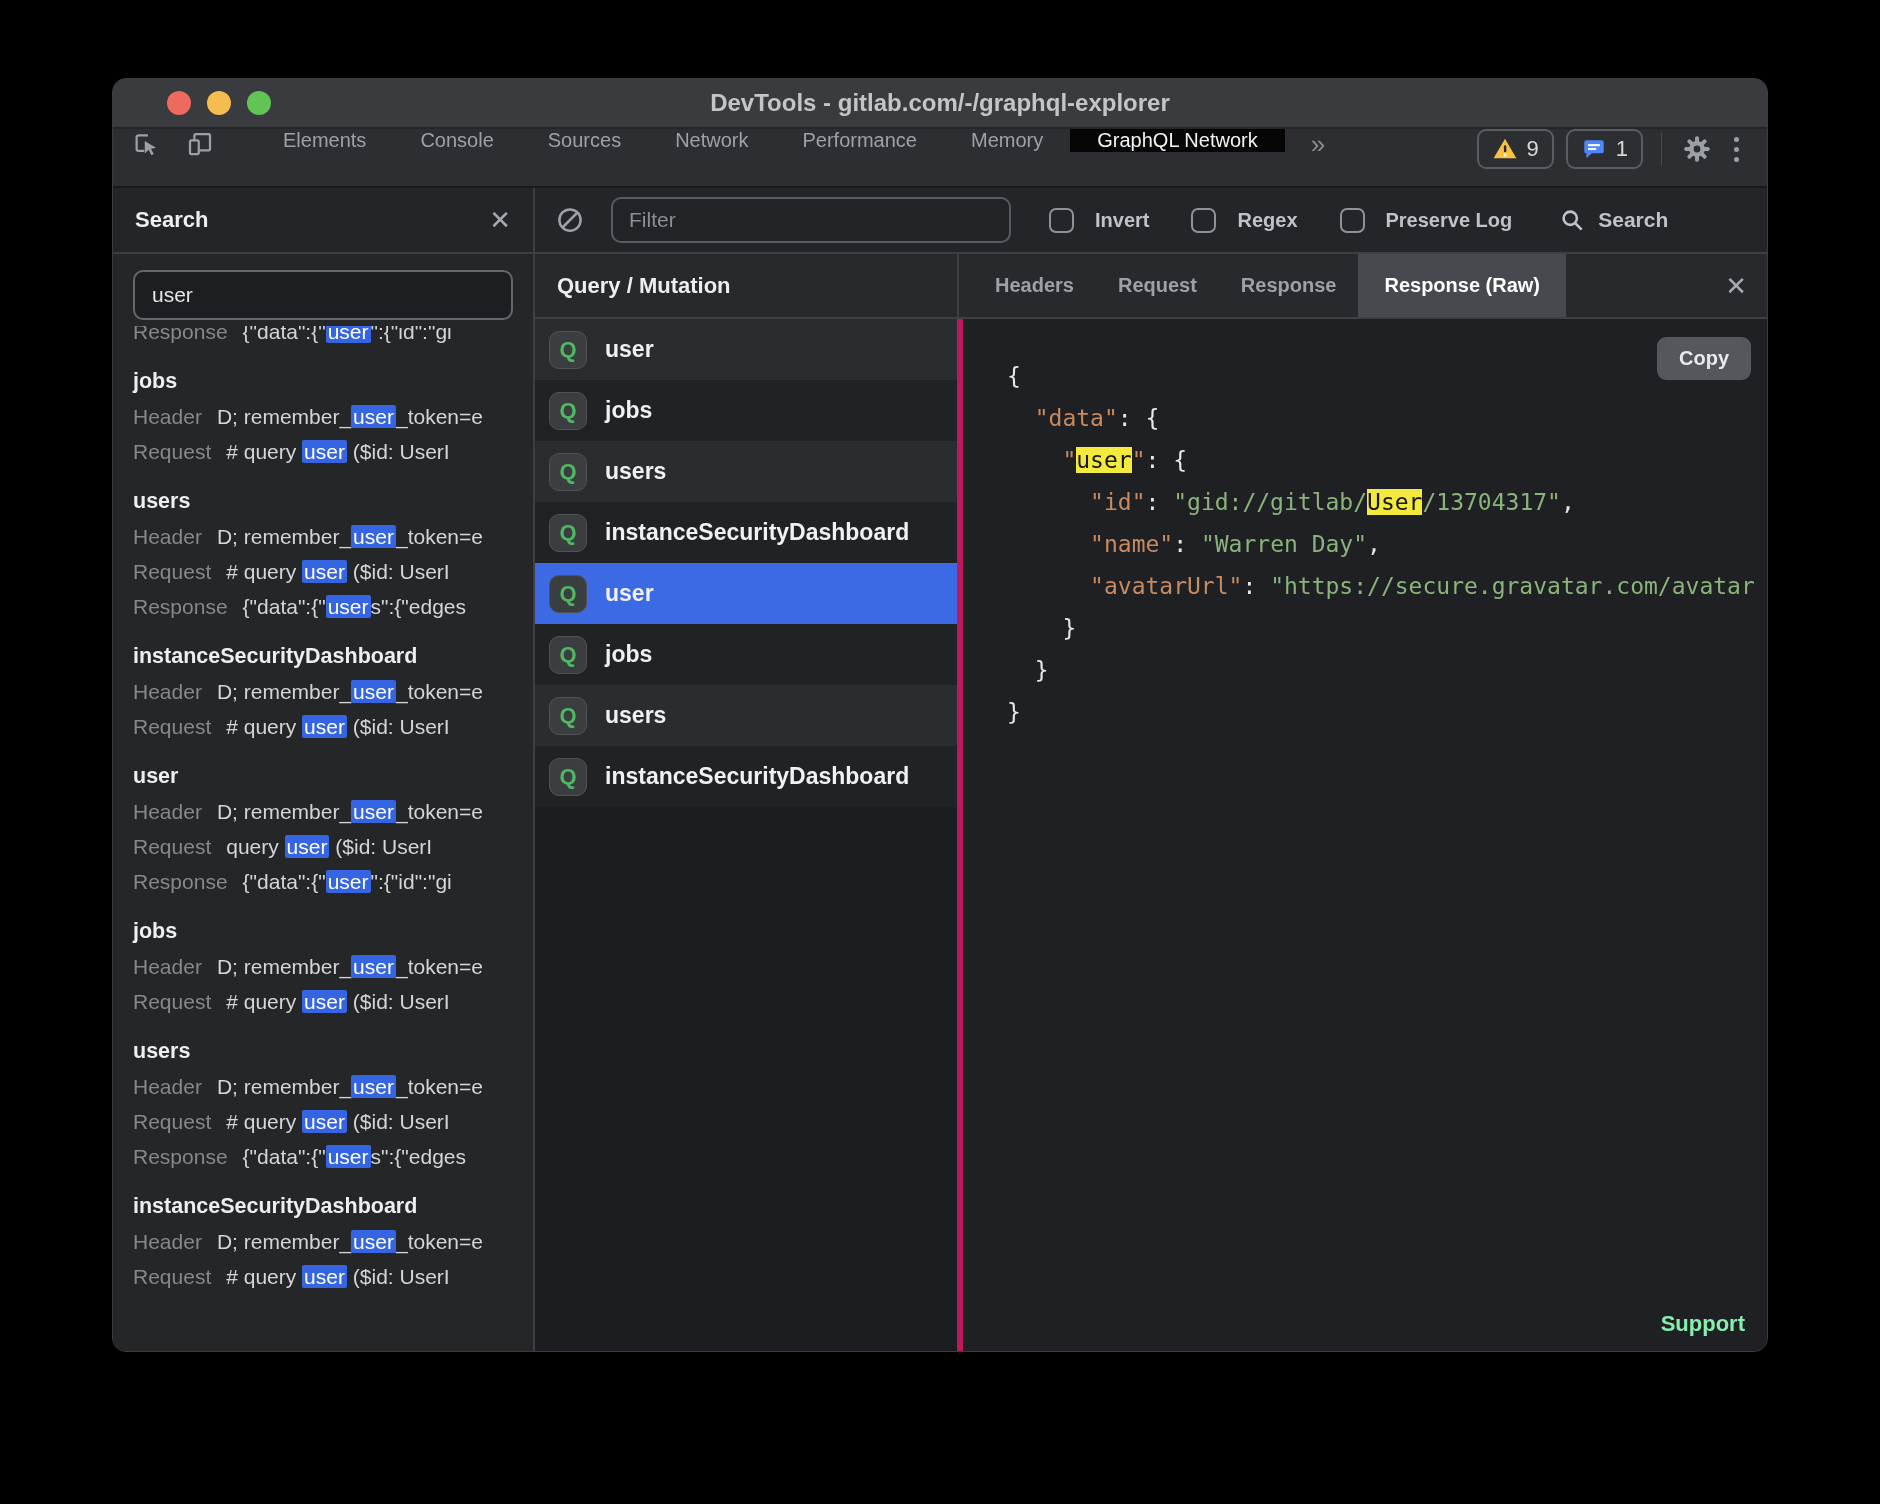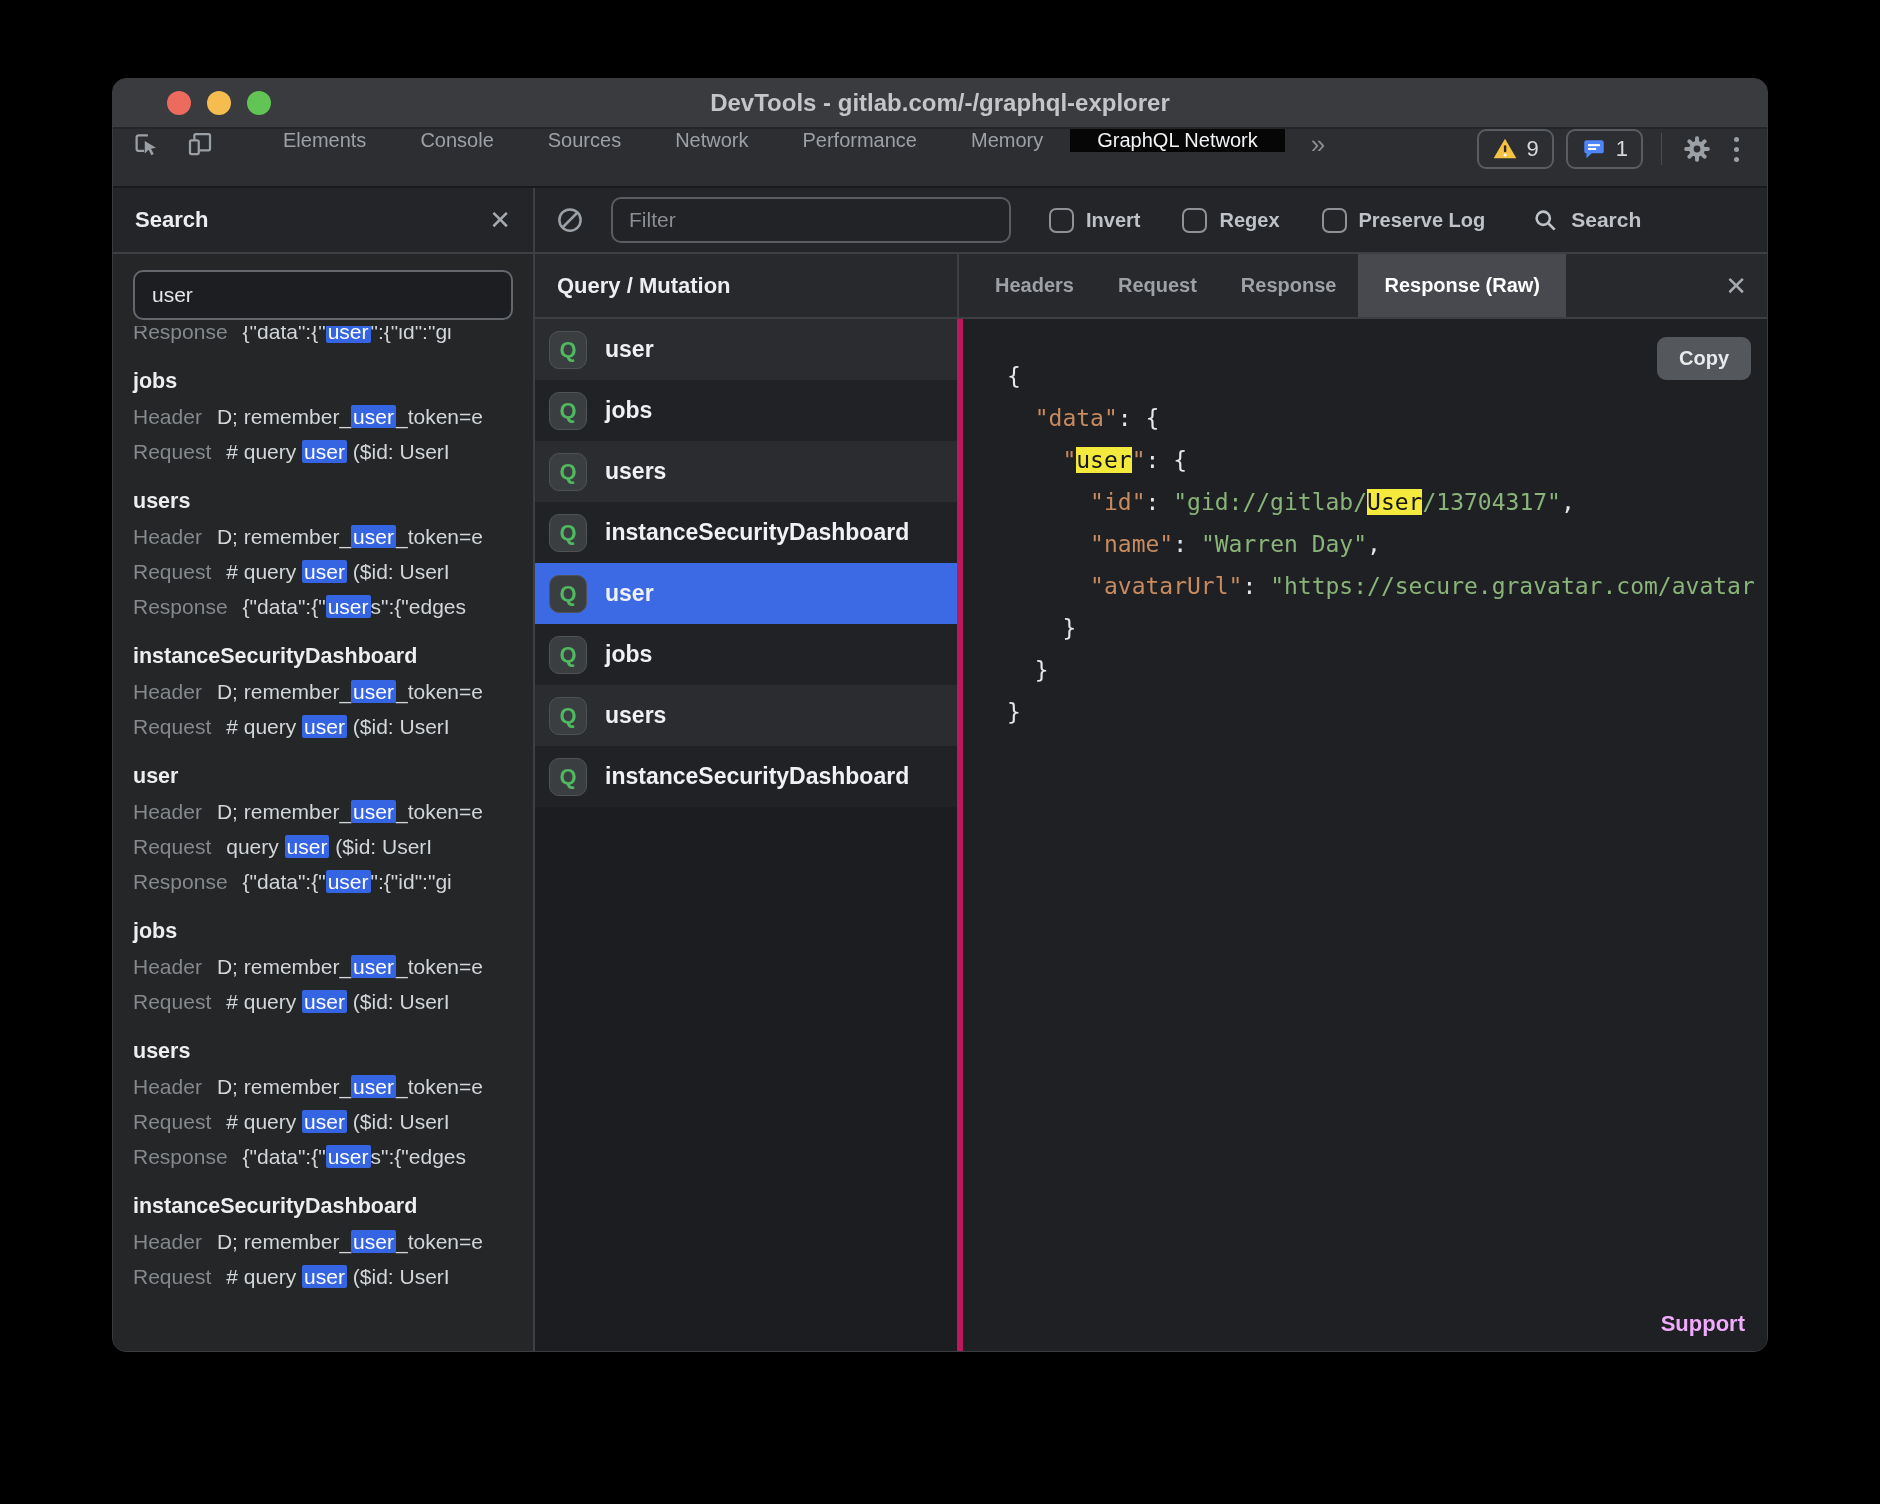--- a/index.html
+++ b/index.html
@@ -38,21 +38,21 @@
     border-bottom:2px solid #3d3f42; display:flex; align-items:center; padding:0 22px; }
   .search-head .ph-title { font-size:22px; font-weight:700; color:#eceef0; }
   .xicon { margin-left:auto; font-size:26px; color:#a6a9ad; line-height:1; }
 
   .filter-row { position:absolute; left:420px; top:109px; right:0; height:66px;
     border-left:2px solid #3d3f42; border-bottom:2px solid #3d3f42; display:flex; align-items:center; }
   .filter-input { width:400px; height:46px; margin-left:14px; background:#212326; border:2px solid #595c60;
     border-radius:10px; color:#dadce0; font-size:21px; padding:0 16px; outline:none; font-family:"Liberation Sans", sans-serif; }
   .filter-input::placeholder { color:#8b8e93; }
   .fopts { display:flex; align-items:center; gap:42px; margin-left:38px; }
-  .cbwrap { display:flex; align-items:center; gap:12px; }
+  .cbwrap { display:flex; align-items:center; gap:21px; }
   .cbox { width:25px; height:25px; border:2.5px solid #8e9195; border-radius:7px; }
   .cblabel { font-size:20px; font-weight:600; color:#bfc2c6; }
   .fsearch { display:flex; align-items:center; gap:12px; margin-left:46px; font-size:21px; font-weight:600; color:#bfc2c6; }
 
   
   .left-body { position:absolute; left:0; top:175px; width:420px; bottom:0; background:#242628; overflow:hidden; }
   .search-input { display:block; width:380px; height:50px; margin:16px 20px 0 20px; background:#1c1e21;
     border:2px solid #64676c; border-radius:10px; color:#e4e6e9; font-size:21px; padding:0 17px; outline:none;
     font-family:"Liberation Sans", sans-serif; }
   .results { margin-top:6px; padding:4px 0 0 20px; overflow:hidden; }
@@ -82,21 +82,21 @@
   .rtab.active { background:#47494e; color:#fff; font-weight:700; padding:0 26px; }
   .right-tabs .xicon { position:absolute; right:20px; top:50%; transform:translateY(-50%); margin:0; }
   .right-body { position:absolute; left:844px; top:240px; right:0; bottom:0; background:#1e2023;
     border-left:6px solid #be185d; overflow:hidden; }
   .copy-btn { position:absolute; top:18px; right:16px; background:#54575b; border-radius:9px;
     padding:10px 22px; font-size:20px; font-weight:700; color:#e8eaec; }
   .code { padding:36px 0 0 44px; font-family:"DejaVu Sans Mono", monospace; font-size:23px; line-height:42px; }
   .cline { white-space:pre; overflow:hidden; }
   .tok-p { color:#e4e6e8; } .tok-k { color:#c88a5f; } .tok-s { color:#8ab479; }
   .tok-h { background:#f3ea3d; color:#151515; }
-  .support { position:absolute; right:22px; bottom:14px; font-size:22px; font-weight:700; color:#f0abfc; }
+  .support { position:absolute; right:22px; bottom:14px; font-size:22px; font-weight:700; color:#86efac; }
 
   svg { display:block; }
 </style>
 </head>
 <body>
 
 <div class="window">
 
   <div class="titlebar">
     <div class="lights">

